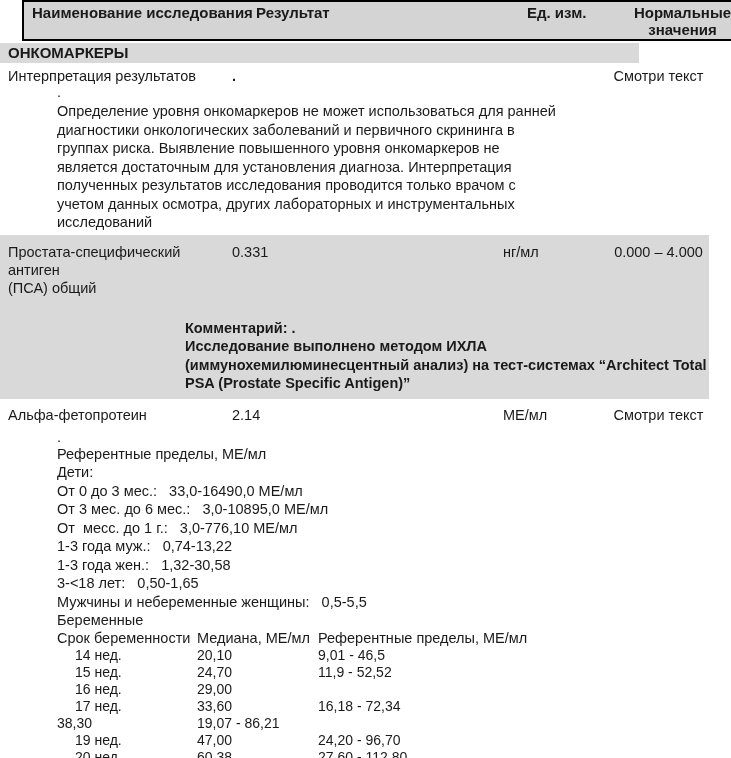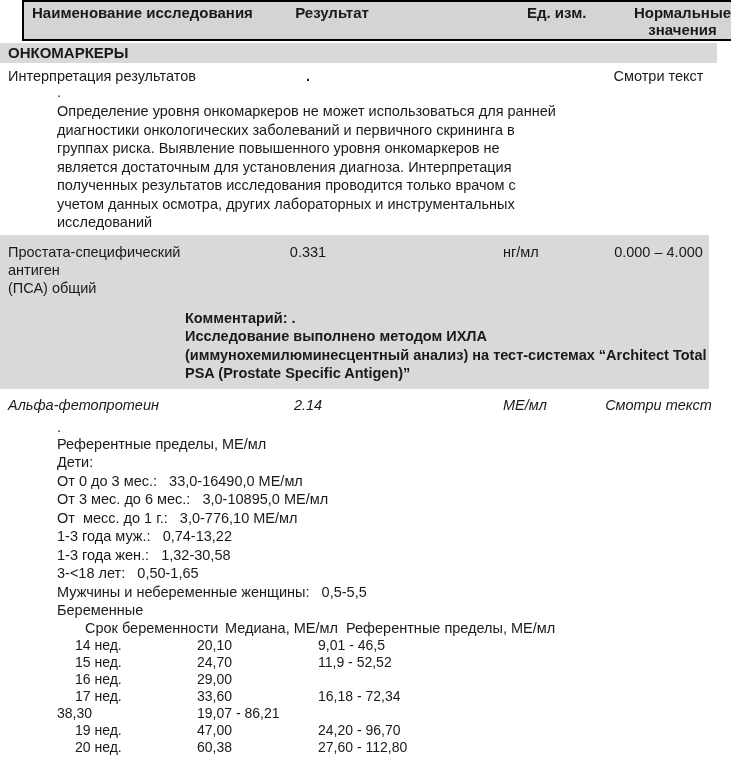--- a/index.html
+++ b/index.html
@@ -11,39 +11,39 @@
   }
   .page { position: relative; width: 731px; height: 758px; overflow: hidden; background: #fff; }
 
   
   .cols {
     display: grid;
     grid-template-columns: 232px 152px 112px 90px 145px;
     align-items: start;
   }
   .cell-name   { padding-left: 8px; }
-  .cell-result { text-align: center; }
+  .cell-result { }
   .cell-unit   { padding-left: 7px; }
   .cell-normal { text-align: center; }
 
   .header-box {
     width: 723px;
     height: 41px;
     border: 2px solid #000;
     background: var(--header-gray, #d4d4d4);
     font-weight: bold;
     font-size: 15px;
     line-height: 17px;
     padding-top: 2px;
     margin-left: 22px;
   }
   .header-box .cell-normal { white-space: pre-line; }
 
   .section-band {
-    width: 717px;
+    width: 639px;
     height: 20px;
     margin-top: 2px;
     background: var(--band-gray, #d9d9d9);
     font-weight: bold;
     font-size: 15px;
     line-height: 20px;
     padding-left: 8px;
   }
 
   .body-row {
@@ -70,44 +70,44 @@
 
   .psa-block {
     width: 709px;
     background: var(--band-gray, #d9d9d9);
     padding-top: 8px;
     padding-bottom: 6px;
   }
   .psa-block .cell-name { white-space: pre-line; }
   .comment {
     margin-left: 185px;
-    margin-top: 12px;
+    margin-top: 22px;
     font-weight: bold;
     font-size: 14.5px;
     line-height: 18.5px;
     white-space: pre-line;
     max-width: 530px;
   }
 
-  .afp-row { margin-top: 3px; font-style: italic; }
+  .afp-row { margin-top: 3px; }
 
   .ref-block {
     padding-left: 57px;
     font-size: 14.5px;
     line-height: 18.5px;
   }
   .ref-line { white-space: pre-wrap; }
 
   .preg-table { font-size: 14px; line-height: 17px; }
   .preg-row {
     display: grid;
     grid-template-columns: 140px 121px 300px;
   }
   .preg-row .week { padding-left: 18px; }
-  .preg-header { font-size: 14.5px; margin-left: 28px; }
+  .preg-header { font-size: 14.5px; }
   .preg-header .week { padding-left: 0; }
 </style>
 </head>
 <body>
 
 <div class="page">
 
   <div class="header-box cols">
     <div class="cell-name">Наименование исследования</div>
     <div class="cell-result">Результат</div>

